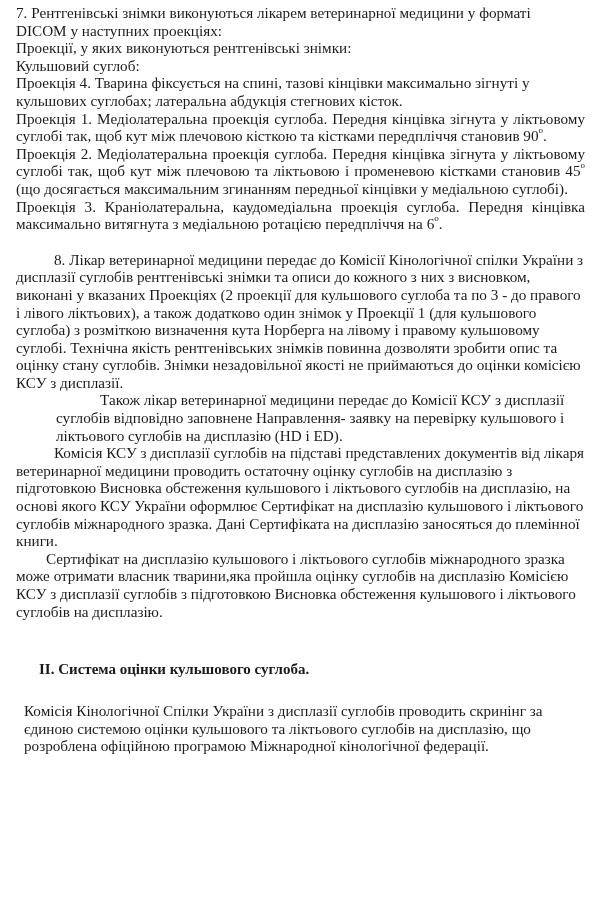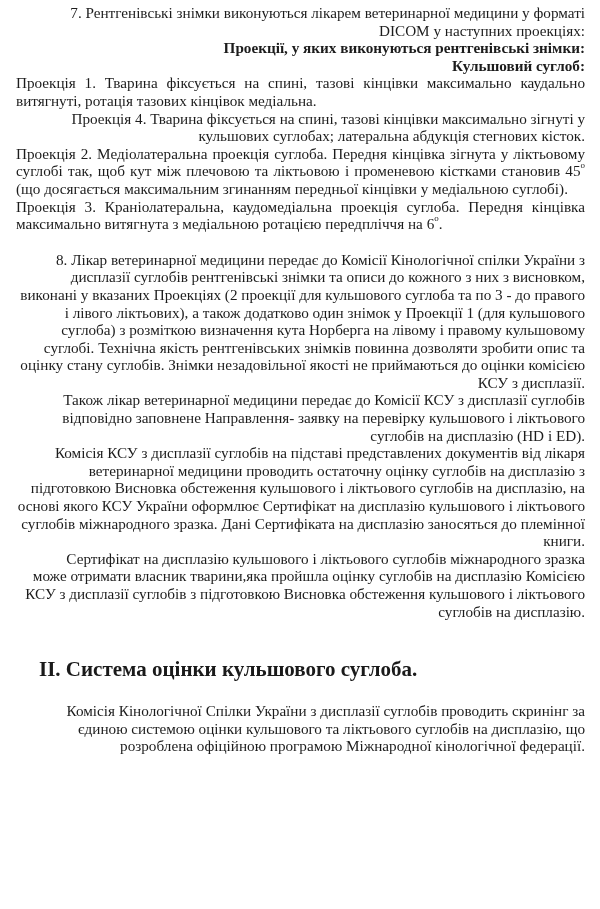--- a/index.html
+++ b/index.html
@@ -2,47 +2,47 @@
 <html><head>
 <meta charset="utf-8">
 <style>
   html, body { margin: 0; padding: 0; background: #ffffff; }
   body { width: 600px; height: 909px; overflow: hidden; position: relative; }
   .page {
     position: absolute; left: 16px; top: 4px; width: 569px;
     font-family: "Liberation Serif", "DejaVu Serif", serif;
     font-size: 15.2px; line-height: 17.6px; color: #1c1c1c;
   }
-  .p { margin: 0; text-align: right; }
+  .p { margin: 0; }
   .j { text-align: justify; text-align-last: left; }
-  .b { font-weight: bold; }
+  .b { font-weight: normal; }
   .ind { text-indent: 38px; }
-  .ind2 { text-indent: 44px; }
+  .ind2 { text-indent: 44px; margin-left: 40px; }
   .ind3 { text-indent: 30px; }
   .gap { height: 18px; }
   .gap2 { height: 38px; }
   .gap3 { height: 22px; }
   h2 {
-    margin: 0 0 0 23px; font-size: 21px; line-height: 22px; font-weight: bold;
+    margin: 0 0 0 23px; font-size: 15px; line-height: 22px; font-weight: bold;
     font-family: "Liberation Serif", "DejaVu Serif", serif; color: #1a1a1a;
   }
   sup { font-size: 9px; vertical-align: top; line-height: 9px; position: relative; top: -1px; }
   .lead-sp { padding-left: 8px; }
 </style>
 </head>
 <body>
 
 <div class="page">
 
   <p class="p">7.  Рентгенівські знімки виконуються лікарем ветеринарної медицини  у форматі DICOM у наступних проекціях:</p>
   <p class="p b">Проекції, у яких виконуються рентгенівські знімки:</p>
   <p class="p b">Кульшовий суглоб:</p>
-  <p class="p j">Проекція 1. Тварина фіксується на спині, тазові кінцівки максимально каудально витягнуті,  ротація тазових кінцівок медіальна.</p>
   <p class="p">Проекція 4. Тварина фіксується на спині, тазові кінцівки максимально зігнуті у кульшових суглобах; латеральна абдукція стегнових кісток.</p>
 
+  <p class="p j"><span>Проекція 1. Медіолатеральна проекція суглоба. Передня кінцівка зігнута у ліктьовому суглобі так, щоб кут між плечовою кісткою та кістками передпліччя становив 90</span><sup>o</sup><span>.</span></p>
   <p class="p j"><span>Проекція 2. Медіолатеральна проекція суглоба. Передня кінцівка зігнута у ліктьовому суглобі так, щоб кут між плечовою та ліктьовою і променевою кістками становив 45</span><sup>o</sup><span> (що досягається максимальним згинанням   передньої кінцівки у медіальною суглобі).</span></p>
   <p class="p j"><span>Проекція 3. Краніолатеральна, каудомедіальна проекція суглоба. Передня кінцівка максимально витягнута з медіальною ротацією передпліччя на 6</span><sup>o</sup><span>.</span></p>
 
   <div class="gap"></div>
 
 
   <p class="p ind">8.  Лікар ветеринарної медицини передає до Комісії Кінологічної спілки України   з дисплазії суглобів  рентгенівські знімки та описи до кожного з них з висновком,  виконані у вказаних Проекціях (2 проекції  для кульшового суглоба та по 3 - до  правого і лівого ліктьових), а також додатково один знімок у Проекції 1 (для кульшового суглоба) з розміткою визначення кута Норберга на лівому і правому кульшовому суглобі. Технічна якість рентгенівських знімків повинна  дозволяти зробити опис та оцінку стану суглобів. Знімки незадовільної якості не приймаються до оцінки комісією КСУ з дисплазії.</p>
   <p class="p ind2">Також лікар ветеринарної медицини передає до Комісії КСУ з дисплазії  суглобів відповідно заповнене Направлення- заявку на перевірку кульшового і ліктьового суглобів на дисплазію (HD і ED).</p>
   <p class="p ind">Комісія КСУ з дисплазії  суглобів на підставі представлених документів від лікаря ветеринарної медицини  проводить остаточну оцінку суглобів на дисплазію з підготовкою Висновка обстеження кульшового і ліктьового суглобів на дисплазію, на основі якого КСУ України оформлює Сертифікат на дисплазію кульшового і ліктьового суглобів міжнародного зразка. Дані Сертифіката на дисплазію заносяться  до племінної книги.</p>
   <p class="p ind3">Сертифікат на дисплазію кульшового і ліктьового суглобів міжнародного зразка може отримати власник тварини,яка пройшла оцінку суглобів на дисплазію Комісією КСУ з дисплазії суглобів з підготовкою  Висновка обстеження кульшового і ліктьового суглобів на дисплазію.</p>

